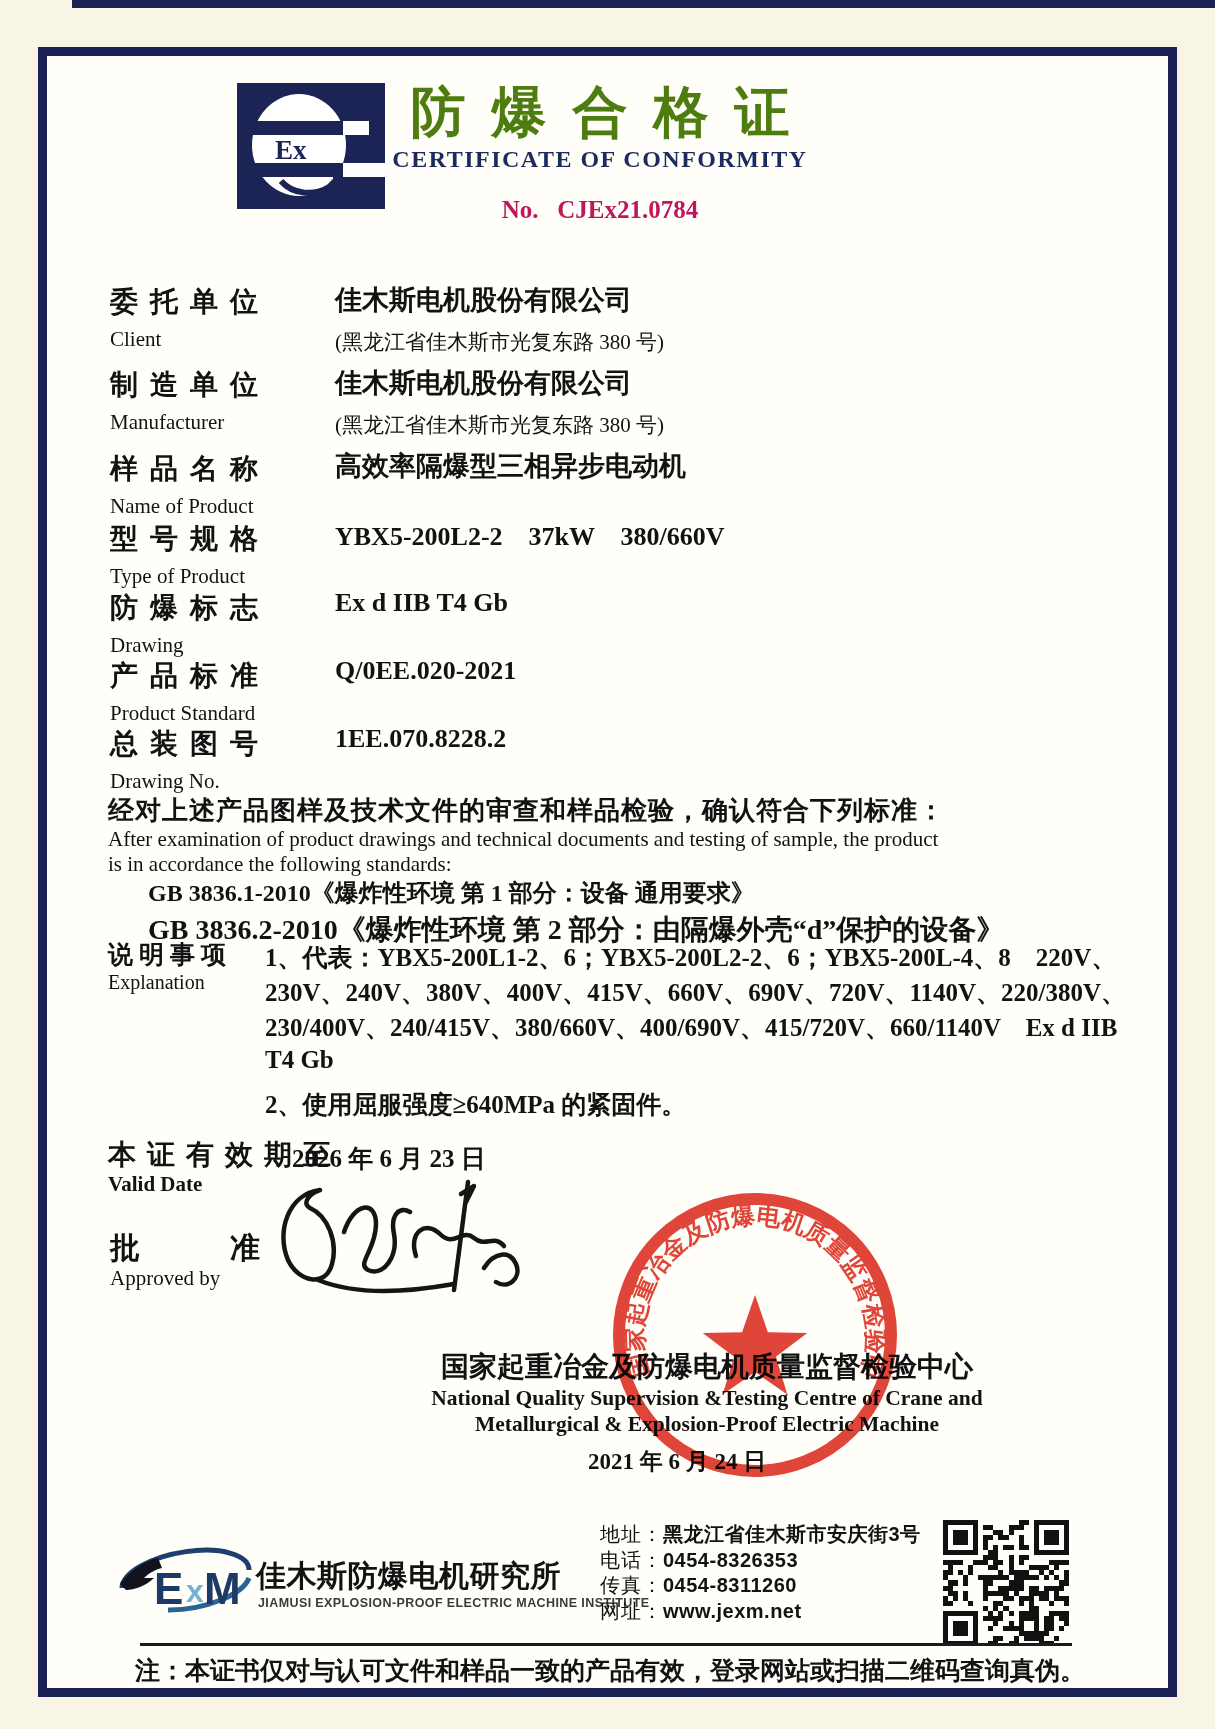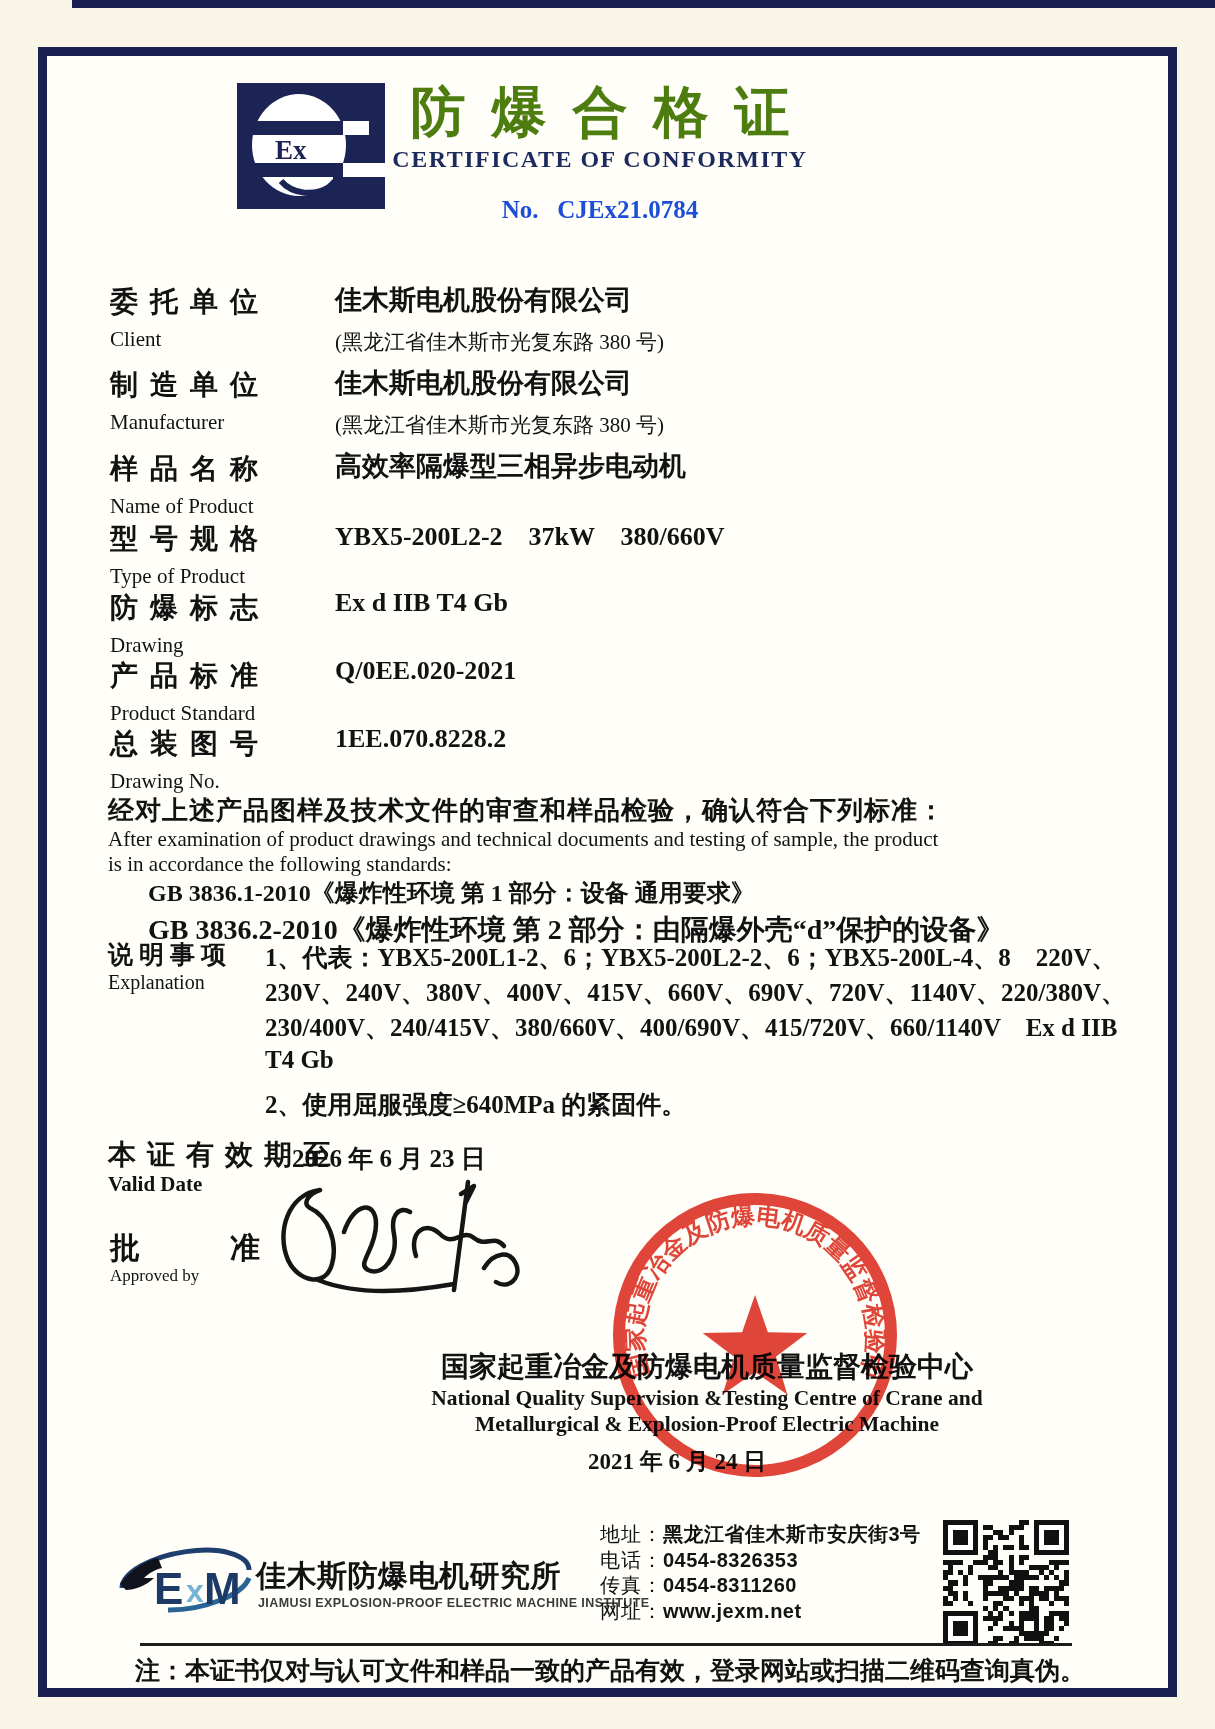--- a/index.html
+++ b/index.html
@@ -25,21 +25,21 @@
     font-size:55px;font-weight:bold;color:#4d7c0f;
     letter-spacing:26px;text-indent:26px;
     font-family:"Liberation Serif", serif;
   }
   .title-en{
     left:340px;top:146px;width:520px;text-align:center;
     font-size:24px;font-weight:bold;color:#1c2a5e;letter-spacing:1.5px;
   }
   .cert-no{
     left:300px;top:196px;width:600px;text-align:center;
-    font-size:25px;font-weight:bold;color:#1d4ed8;white-space:pre;
+    font-size:25px;font-weight:bold;color:#be185d;white-space:pre;
   }
   
   .flabel-cn{
     left:110px;font-size:28px;font-weight:bold;letter-spacing:12px;
     font-family:"Liberation Sans", sans-serif;white-space:nowrap;
   }
   .flabel-en{left:110px;font-size:21px;white-space:nowrap;}
   .fvalue{left:335px;font-size:26px;font-weight:700;white-space:nowrap;}
   .fvalue.cnname{font-size:27px;}
   .fnote{left:335px;font-size:21px;font-weight:500;white-space:nowrap;}
@@ -65,21 +65,21 @@
     left:108px;top:1136px;font-size:28px;font-weight:bold;letter-spacing:11px;
     font-family:"Liberation Sans", sans-serif;white-space:nowrap;
   }
   .valid-en{left:108px;top:1172px;font-size:21px;font-weight:bold;white-space:nowrap;}
   .valid-value{left:292px;top:1142px;font-size:25px;font-weight:600;white-space:nowrap;}
   
   .appr-cn{
     left:110px;top:1228px;width:150px;display:flex;justify-content:space-between;
     font-size:30px;font-weight:bold;font-family:"Liberation Sans", sans-serif;
   }
-  .appr-en{left:110px;top:1266px;font-size:17px;white-space:nowrap;}
+  .appr-en{left:110px;top:1266px;font-size:21px;white-space:nowrap;}
   .signature{left:258px;top:1172px;width:300px;height:150px;}
   
   .centre-cn{
     left:387px;top:1348px;width:640px;text-align:center;
     font-size:28px;font-weight:bold;font-family:"Liberation Sans", sans-serif;
     white-space:nowrap;
   }
   .centre-en1{left:387px;top:1386px;width:640px;text-align:center;font-size:21.5px;font-weight:bold;white-space:nowrap;}
   .centre-en2{left:387px;top:1412px;width:640px;text-align:center;font-size:21.5px;font-weight:bold;white-space:nowrap;}
   .centre-date{left:387px;top:1446px;width:580px;text-align:center;font-size:23px;font-weight:600;white-space:nowrap;}

